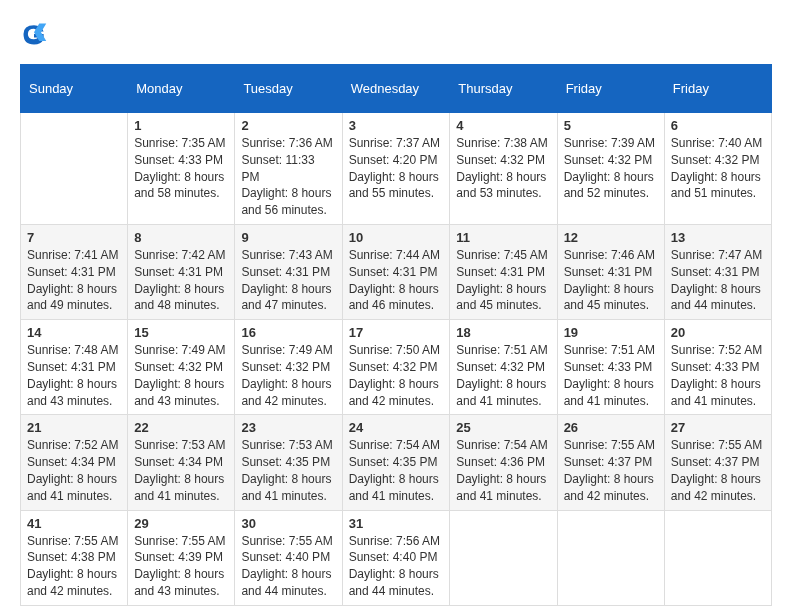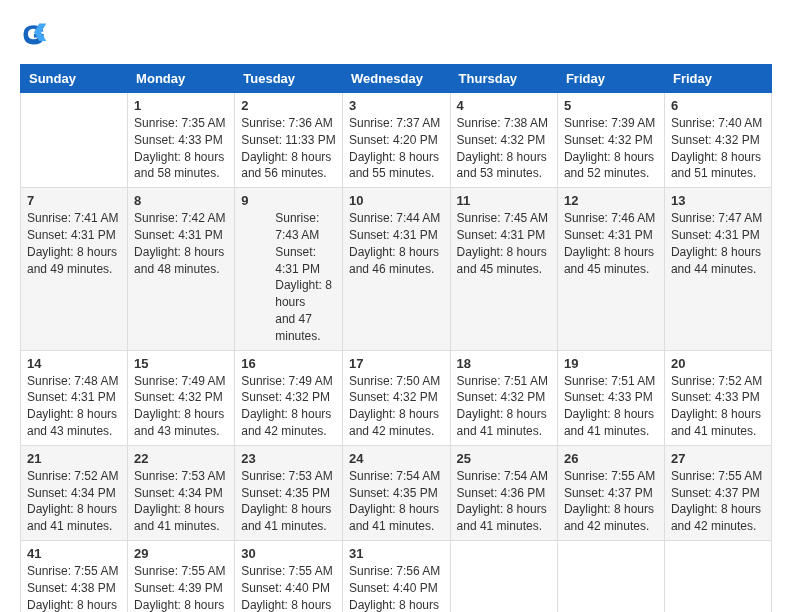--- a/index.html
+++ b/index.html
@@ -48,23 +48,23 @@
       color: #555;
     }
     .calendar {
       width: 100%;
       border-collapse: collapse;
       border: 1px solid #ccc;
     }
     .calendar th {
       background: #1565c0;
       color: #fff;
-      padding: 6px 8px;
+      padding: 16px 8px;
       font-size: 13px;
-      font-weight: bold;
+      font-weight: normal;
       border: 1px solid #1565c0;
       text-align: left;
     }
     .calendar td {
       vertical-align: top;
       border: 1px solid #ddd;
       padding: 5px 6px;
       width: 108px;
       min-height: 80px;
       background: #fff;
@@ -176,21 +176,21 @@
         </td>
         <td>
           <span class="day-number">8</span>
           <div class="day-info" style="white-space: pre-line;">Sunrise: 7:42 AM
 Sunset: 4:31 PM
 Daylight: 8 hours
 and 48 minutes.</div>
         </td>
         <td>
           <span class="day-number">9</span>
-          <div class="day-info" style="white-space: pre-line; margin-left: 34px;">Sunrise: 7:43 AM
+          <div class="day-info" style="white-space: pre-line;">Sunrise: 7:43 AM
 Sunset: 4:31 PM
 Daylight: 8 hours
 and 47 minutes.</div>
         </td>
         <td>
           <span class="day-number">10</span>
           <div class="day-info" style="white-space: pre-line;">Sunrise: 7:44 AM
 Sunset: 4:31 PM
 Daylight: 8 hours
 and 46 minutes.</div>

